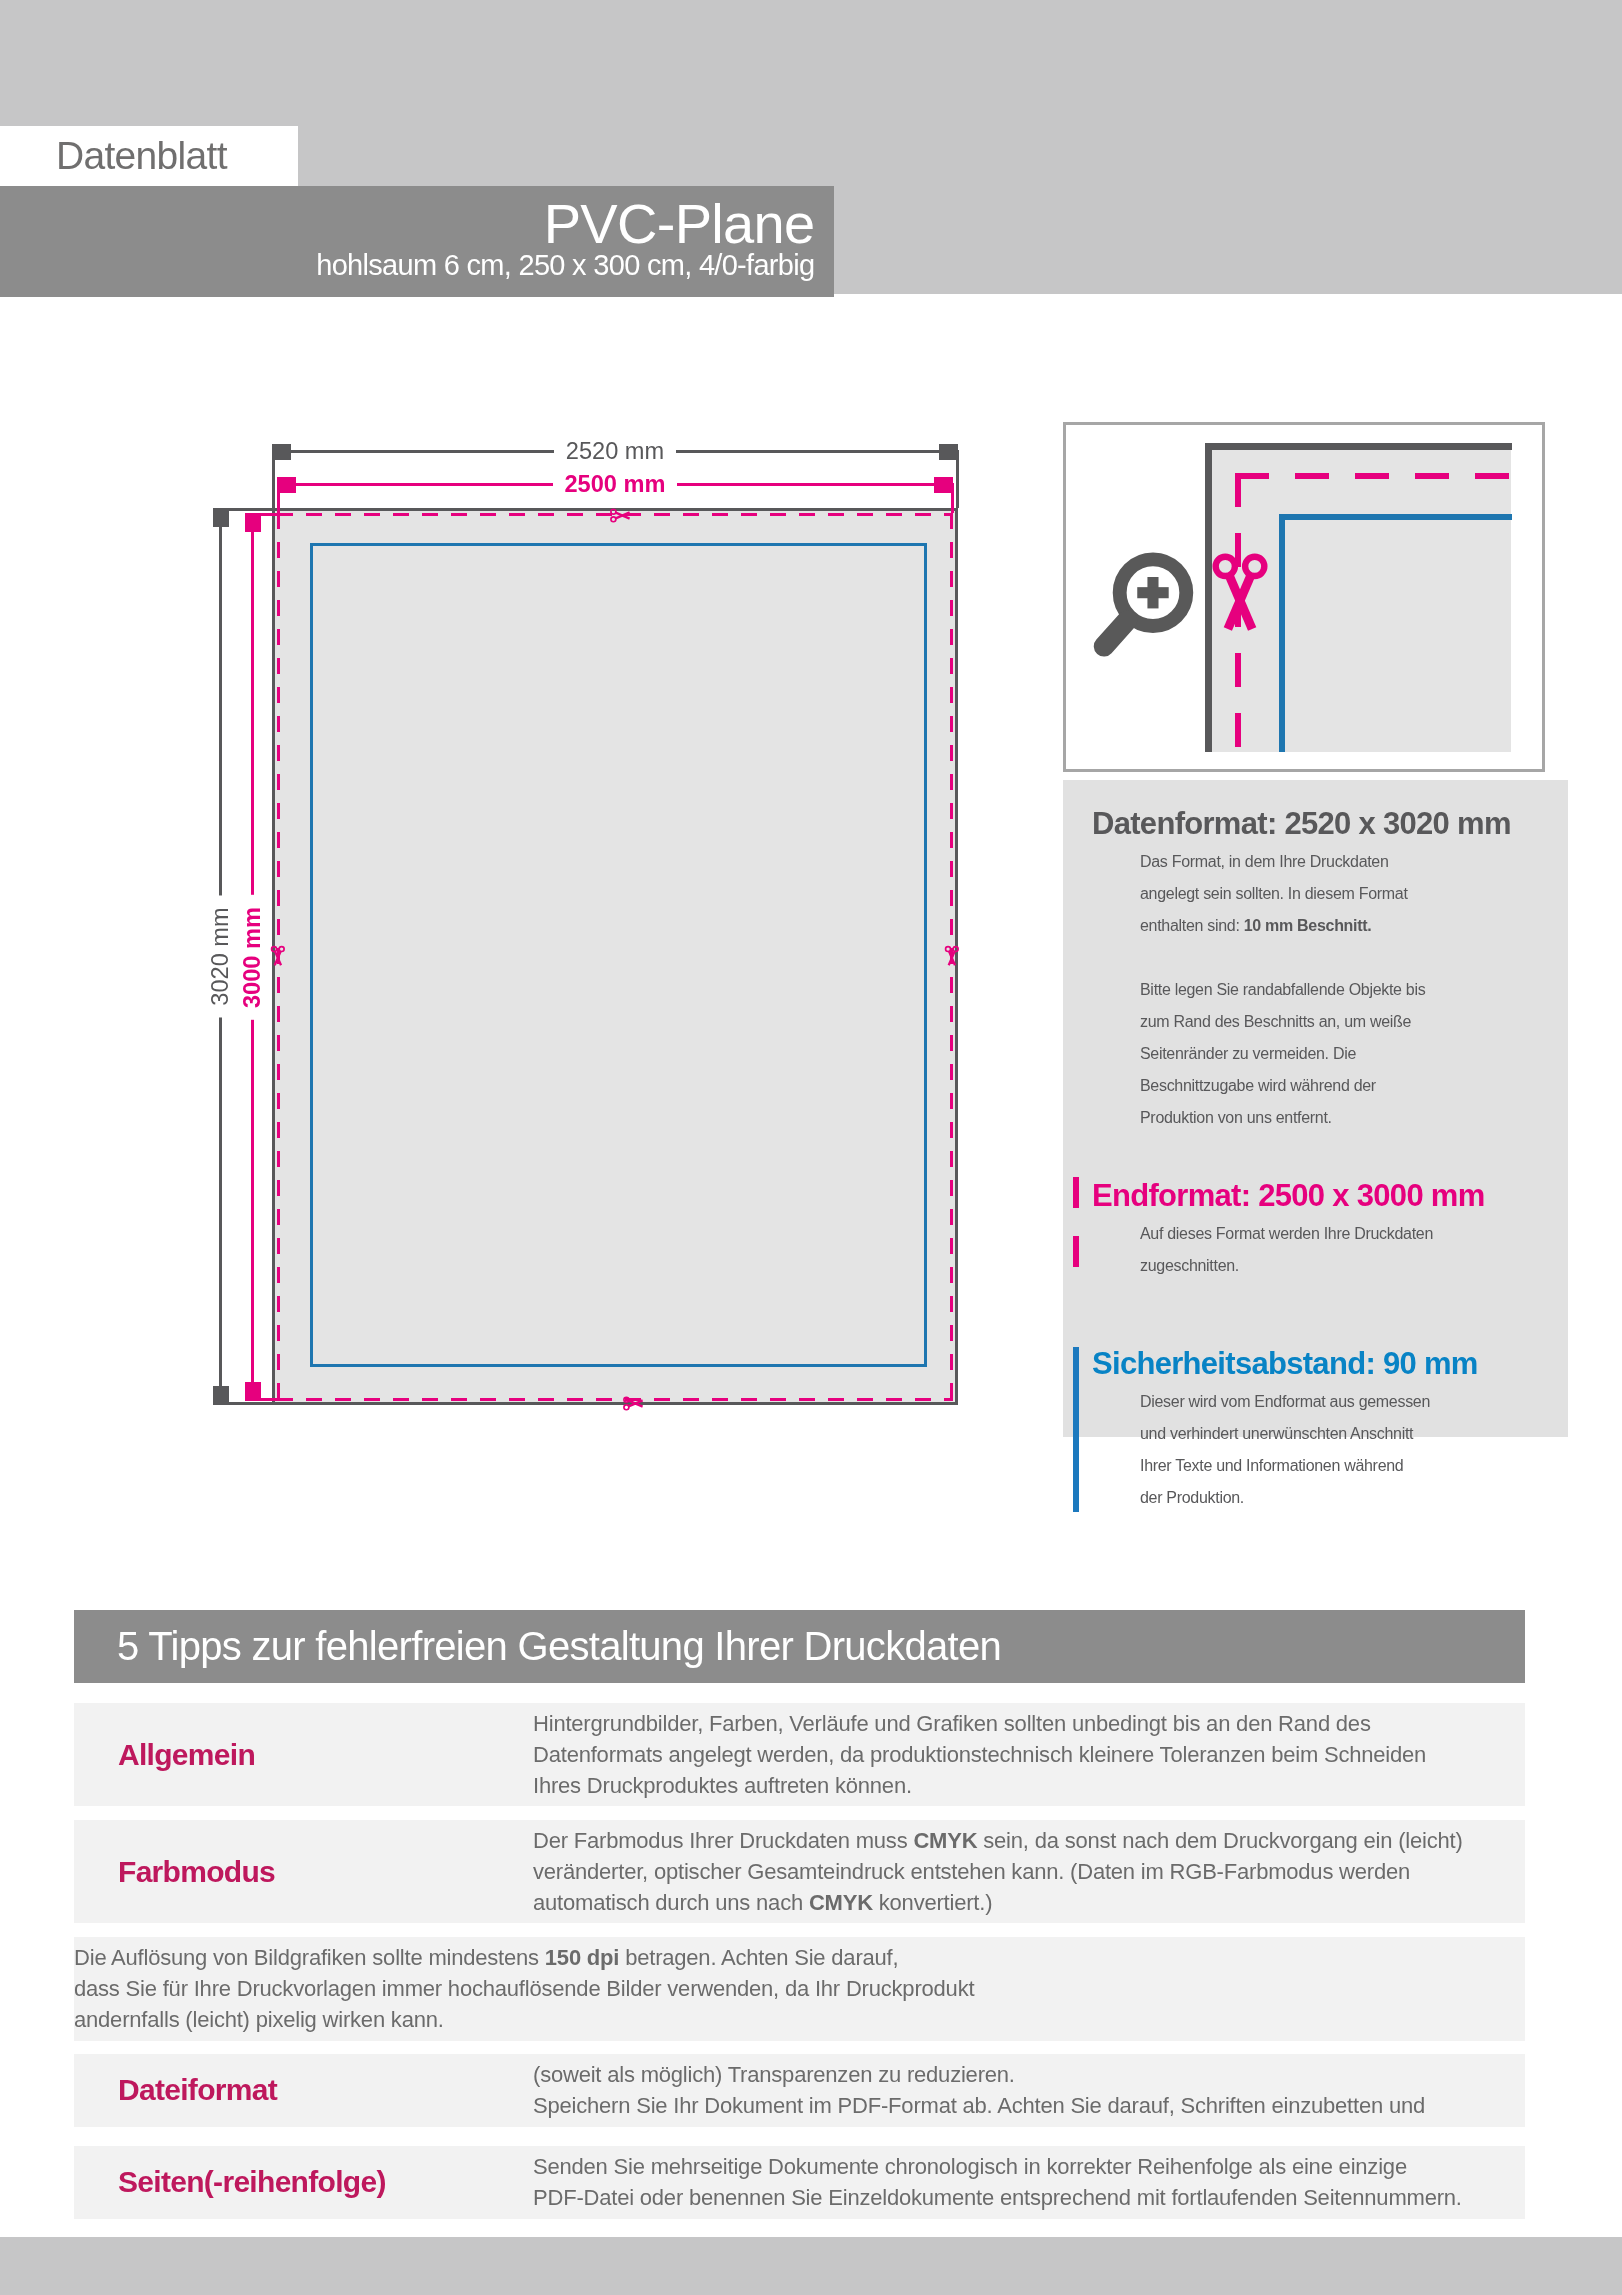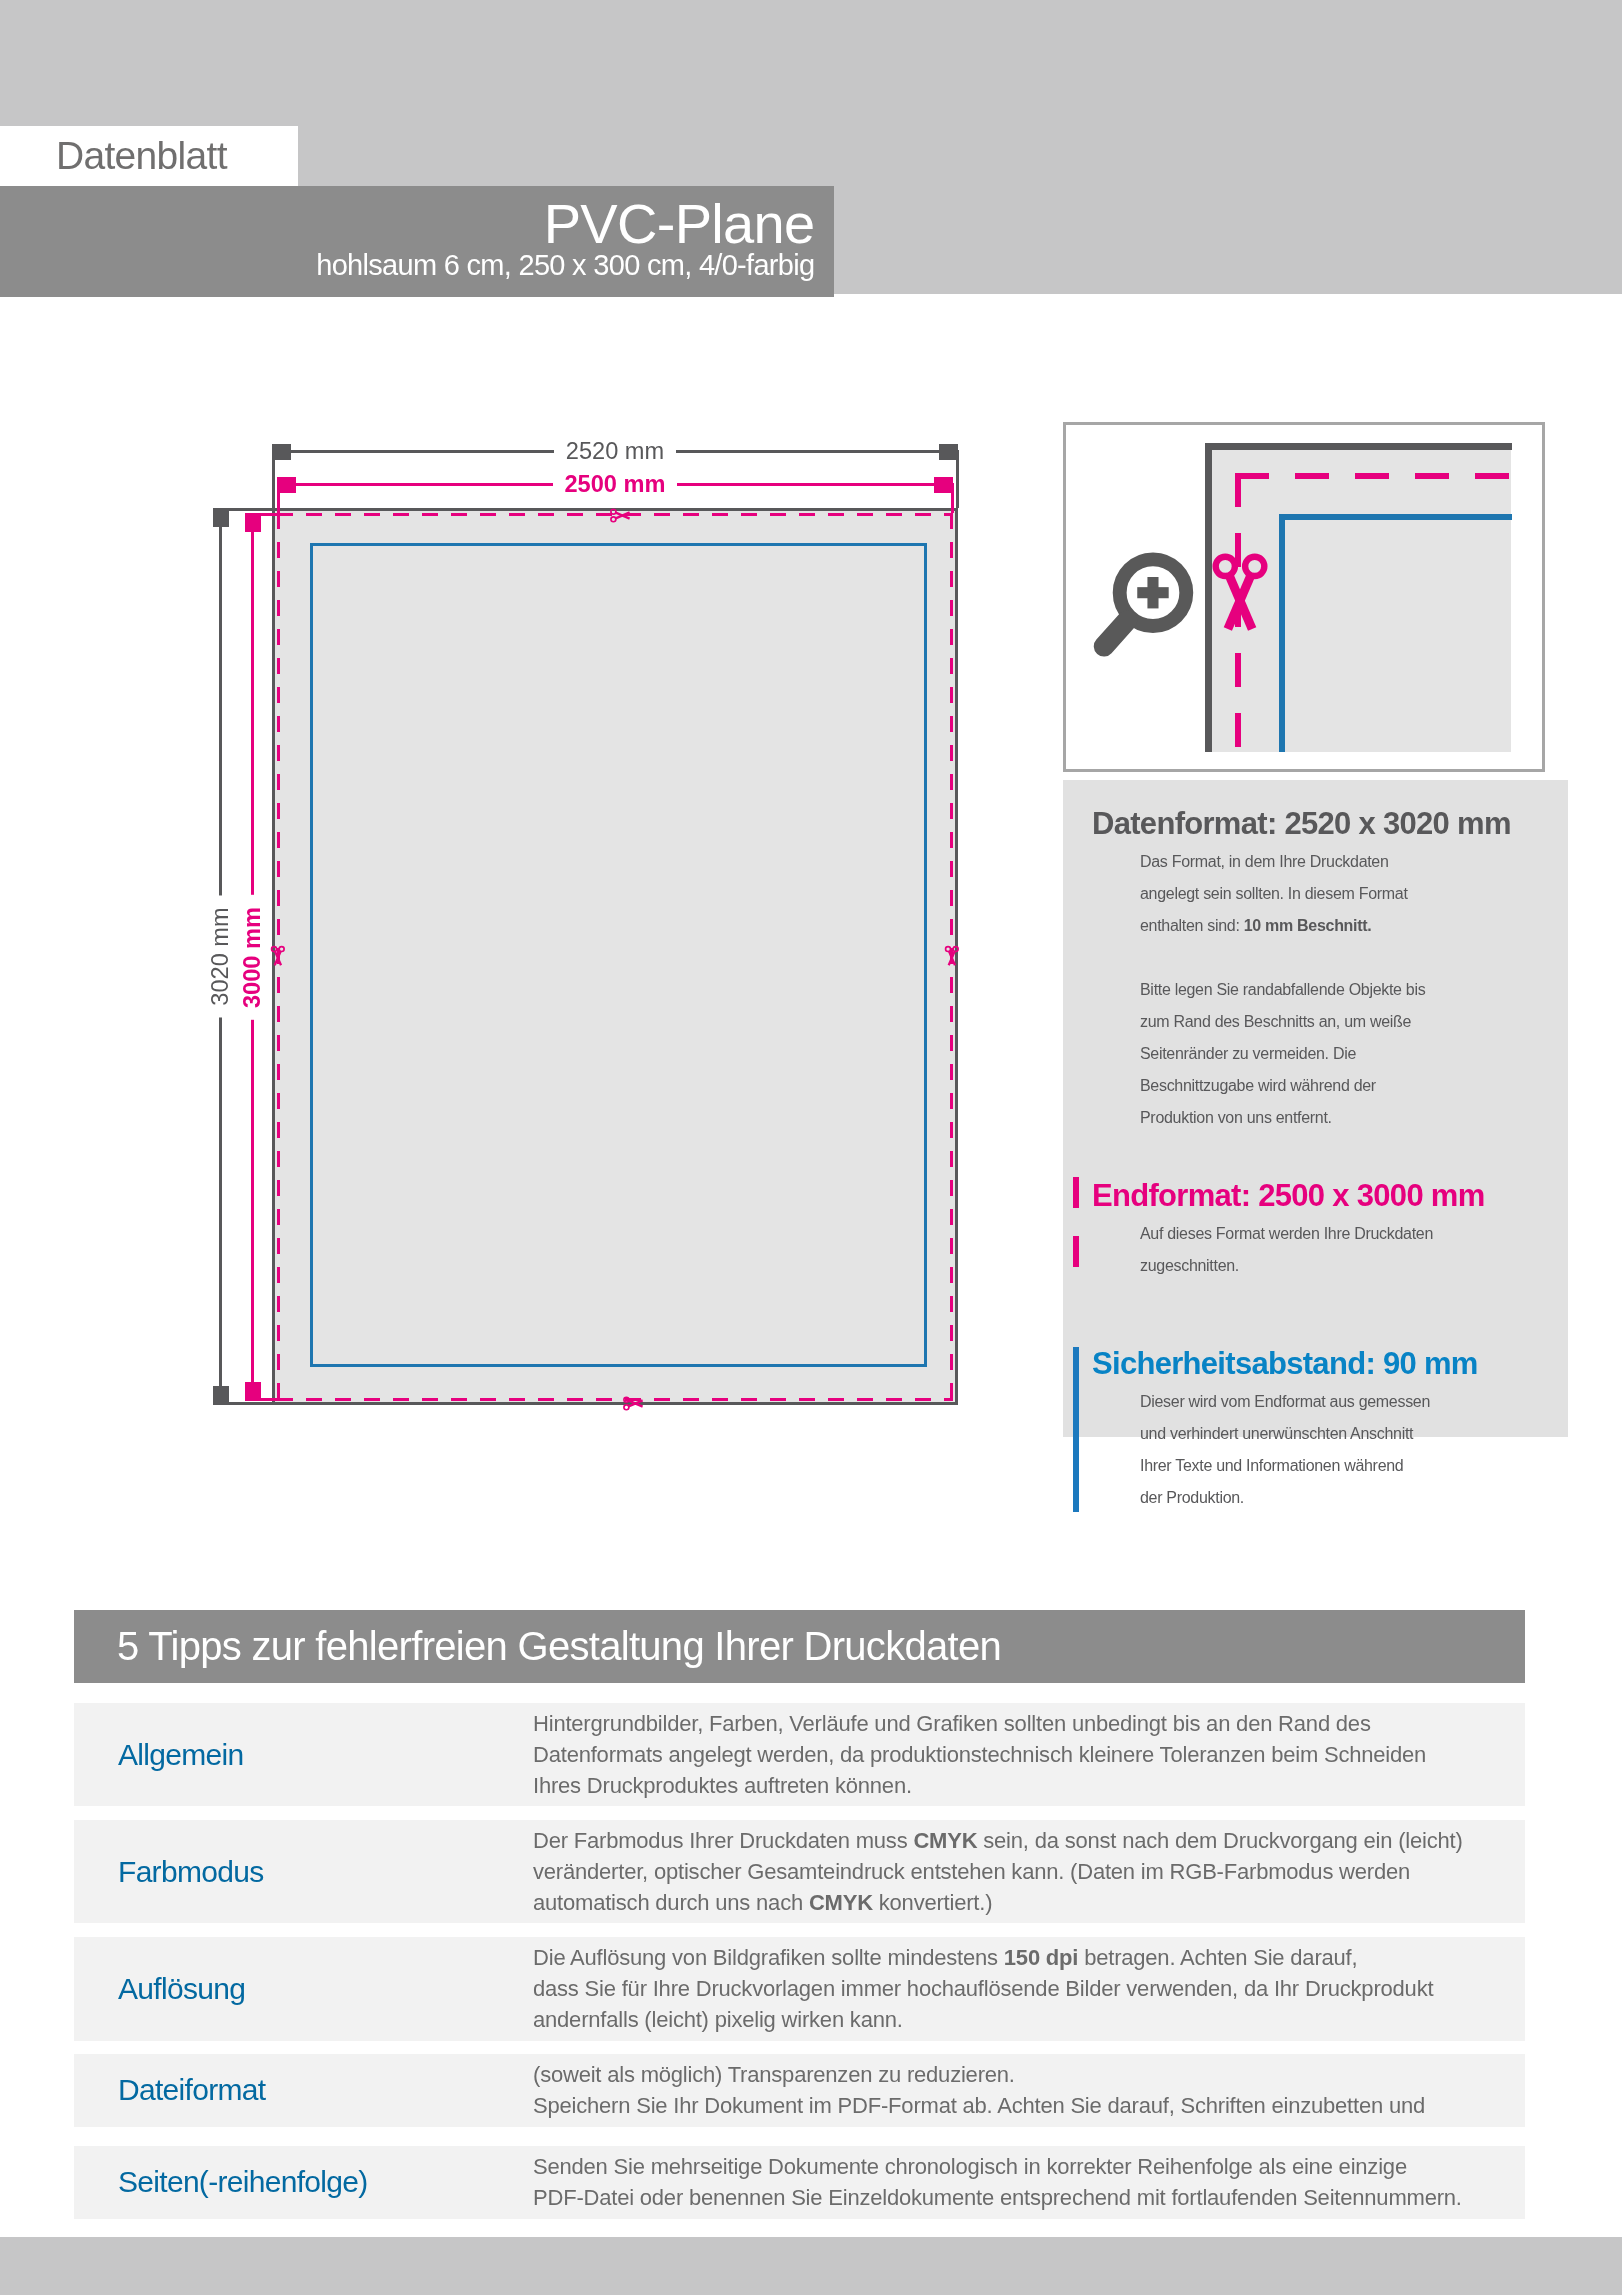--- a/index.html
+++ b/index.html
@@ -87,21 +87,21 @@
   .bar-safe{top:2.6px;height:165px;background:#1c79be;}
 
   
   .tips-bar{left:74px;top:1610px;width:1451px;height:73px;background:var(--boxgray);
     display:flex;align-items:center;}
   .tips-bar span{color:#fff;font-size:40px;padding-left:43px;letter-spacing:-0.7px;}
   .tips-rows{left:74px;top:1703px;width:1451px;}
   .tip-row{background:var(--rowbg);display:flex;margin-bottom:13.7px;padding:5.2px 0;box-sizing:border-box;}
   .tip-row:nth-child(4){margin-bottom:19.6px;}
   .tip-label{width:459px;box-sizing:border-box;padding-left:44px;display:flex;align-items:center;
-    color:#0369a1;font-size:30px;letter-spacing:-0.7px;}
+    color:#be185d;font-size:30px;letter-spacing:-0.7px;font-weight:bold;}
   .tip-text{flex:1;display:flex;flex-direction:column;justify-content:center;
     color:#6b6b6b;font-size:22px;line-height:31px;letter-spacing:-0.2px;padding-right:13px;}
   .tip-text .b{font-weight:bold;}
 
   .footer-band{left:0;top:2237px;width:1623px;height:59px;background:var(--band);}
 
   svg{display:block;}
 </style>
 </head>
 <body>
@@ -258,21 +258,20 @@
     </div>
     <div class="tip-row">
       <div class="tip-label">Farbmodus</div>
       <div class="tip-text">
         <div class="line"><span>Der Farbmodus Ihrer Druckdaten muss </span><span class="b">CMYK</span><span> sein, da sonst nach dem Druckvorgang ein (leicht)</span></div>
         <div class="line"><span>veränderter, optischer Gesamteindruck entstehen kann. (Daten im RGB-Farbmodus werden</span></div>
         <div class="line"><span>automatisch durch uns nach </span><span class="b">CMYK</span><span> konvertiert.)</span></div>
       </div>
     </div>
     <div class="tip-row">
-      <div class="tip-label">Auflösung</div>
       <div class="tip-text">
         <div class="line"><span>Die Auflösung von Bildgrafiken sollte mindestens </span><span class="b">150 dpi</span><span> betragen. Achten Sie darauf,</span></div>
         <div class="line"><span>dass Sie für Ihre Druckvorlagen immer hochauflösende Bilder verwenden, da Ihr Druckprodukt</span></div>
         <div class="line"><span>andernfalls (leicht) pixelig wirken kann.</span></div>
       </div>
     </div>
     <div class="tip-row">
       <div class="tip-label">Dateiformat</div>
       <div class="tip-text">
         <div class="line"><span>(soweit als möglich) Transparenzen zu reduzieren.</span></div>

